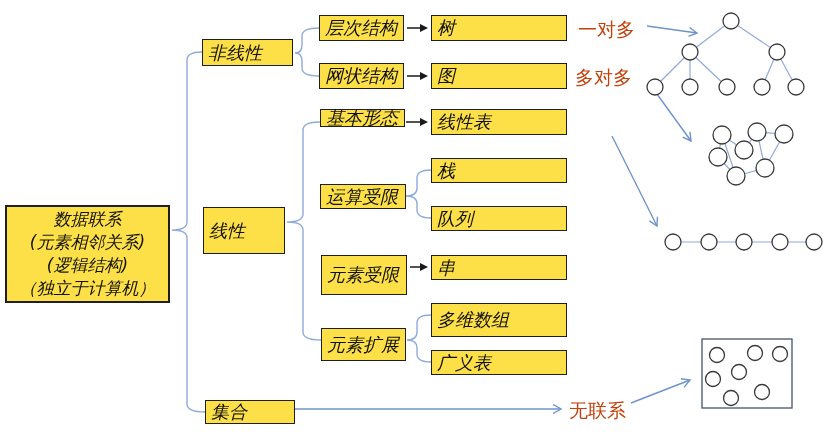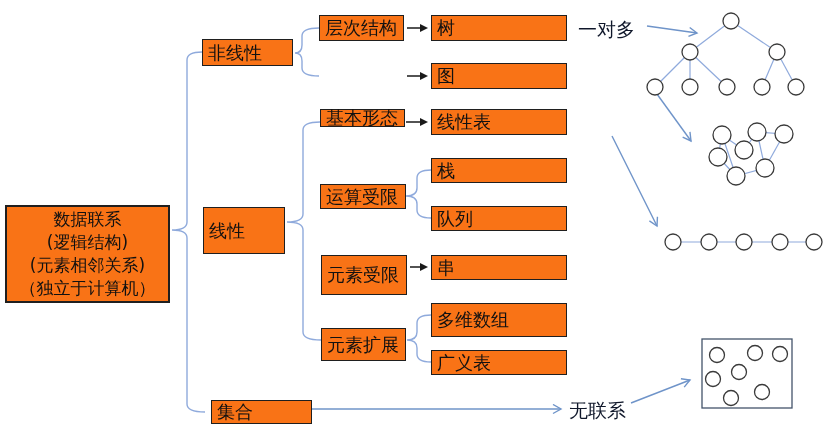--- a/index.html
+++ b/index.html
@@ -1,27 +1,27 @@
 <!DOCTYPE html>
 <html><head>
 <meta charset="utf-8">
 <style>
   html,body { margin:0; padding:0; background:#fff; font-family:"DejaVu Sans", sans-serif; }
   .stage { position:relative; width:823px; height:433px; background:#fff; overflow:hidden; }
   .lines-svg { position:absolute; left:0; top:0; }
   .box {
-    position:absolute; background:#f97316; border:1.5px solid #1f1f1f; box-sizing:border-box;
+    position:absolute; background:#fde047; border:1.5px solid #1f1f1f; box-sizing:border-box;
     display:flex; align-items:center; padding-left:5px;
-    font-size:18px; color:#111; white-space:nowrap;
+    font-size:18px; color:#111; white-space:nowrap;font-style:italic;
   }
   .root-box {
     border-width:2px; flex-direction:column; justify-content:center; padding-left:0;
     text-align:right; font-size:17px; line-height:23px;
   }
-  .rel-label { position:absolute; font-size:19px; color:#0f172a; white-space:nowrap; }
+  .rel-label { position:absolute; font-size:19px; color:#c2410c; white-space:nowrap; }
 </style>
 </head>
 <body>
 
 <div class="stage">
 
   <svg class="lines-svg" width="823" height="433" viewBox="0 0 823 433">
     <defs>
       <marker id="arrow-black" markerUnits="userSpaceOnUse" markerWidth="9" markerHeight="9" refX="1" refY="4" orient="auto">
         <path d="M0,0 L8,4 L0,8 Z" fill="#1a1a1a"></path>
@@ -119,37 +119,40 @@
         <circle cx="713" cy="379" r="7.5"></circle>
         <circle cx="739" cy="372" r="7.5"></circle>
         <circle cx="731" cy="398" r="7.5"></circle>
         <circle cx="762" cy="392" r="7.5"></circle>
       </g>
     </g>
   </svg>
 
   <div class="box root-box" style="left:5px;top:205px;width:165px;height:98px">
     <div>数据联系</div>
+    <div>(元素相邻关系)</div>
     <div>(逻辑结构)</div>
-    <div>(元素相邻关系)</div>
     <div>（独立于计算机）</div>
   </div>
 
   <div class="box" style="left:202px;top:39px;width:91px;height:27px">
     <span>非线性</span>
   </div>
   <div class="box" style="left:203px;top:207px;width:82px;height:47px">
     <span>线性</span>
   </div>
-  <div class="box" style="left:211px;top:400px;width:101px;height:24px">
+  <div class="box" style="left:205px;top:400px;width:90px;height:24px">
     <span>集合</span>
   </div>
 
   <div class="box" style="left:319px;top:15px;width:85px;height:26px">
     <span>层次结构</span>
+  </div>
+  <div class="box" style="left:319px;top:63px;width:85px;height:26px">
+    <span>网状结构</span>
   </div>
   <div class="box" style="left:320px;top:109px;width:85px;height:18px">
     <span>基本形态</span>
   </div>
   <div class="box" style="left:320px;top:184px;width:86px;height:25px">
     <span>运算受限</span>
   </div>
   <div class="box" style="left:321px;top:255px;width:86px;height:40px">
     <span>元素受限</span>
   </div>
@@ -176,15 +179,16 @@
     <span>串</span>
   </div>
   <div class="box" style="left:431px;top:303px;width:136px;height:34px">
     <span>多维数组</span>
   </div>
   <div class="box" style="left:431px;top:350px;width:136px;height:25px">
     <span>广义表</span>
   </div>
 
   <div class="rel-label" style="left:578px;top:17px">一对多</div>
+  <div class="rel-label" style="left:575px;top:65px">多对多</div>
   <div class="rel-label" style="left:569px;top:398px">无联系</div>
 
 </div>
 
 </body></html>

